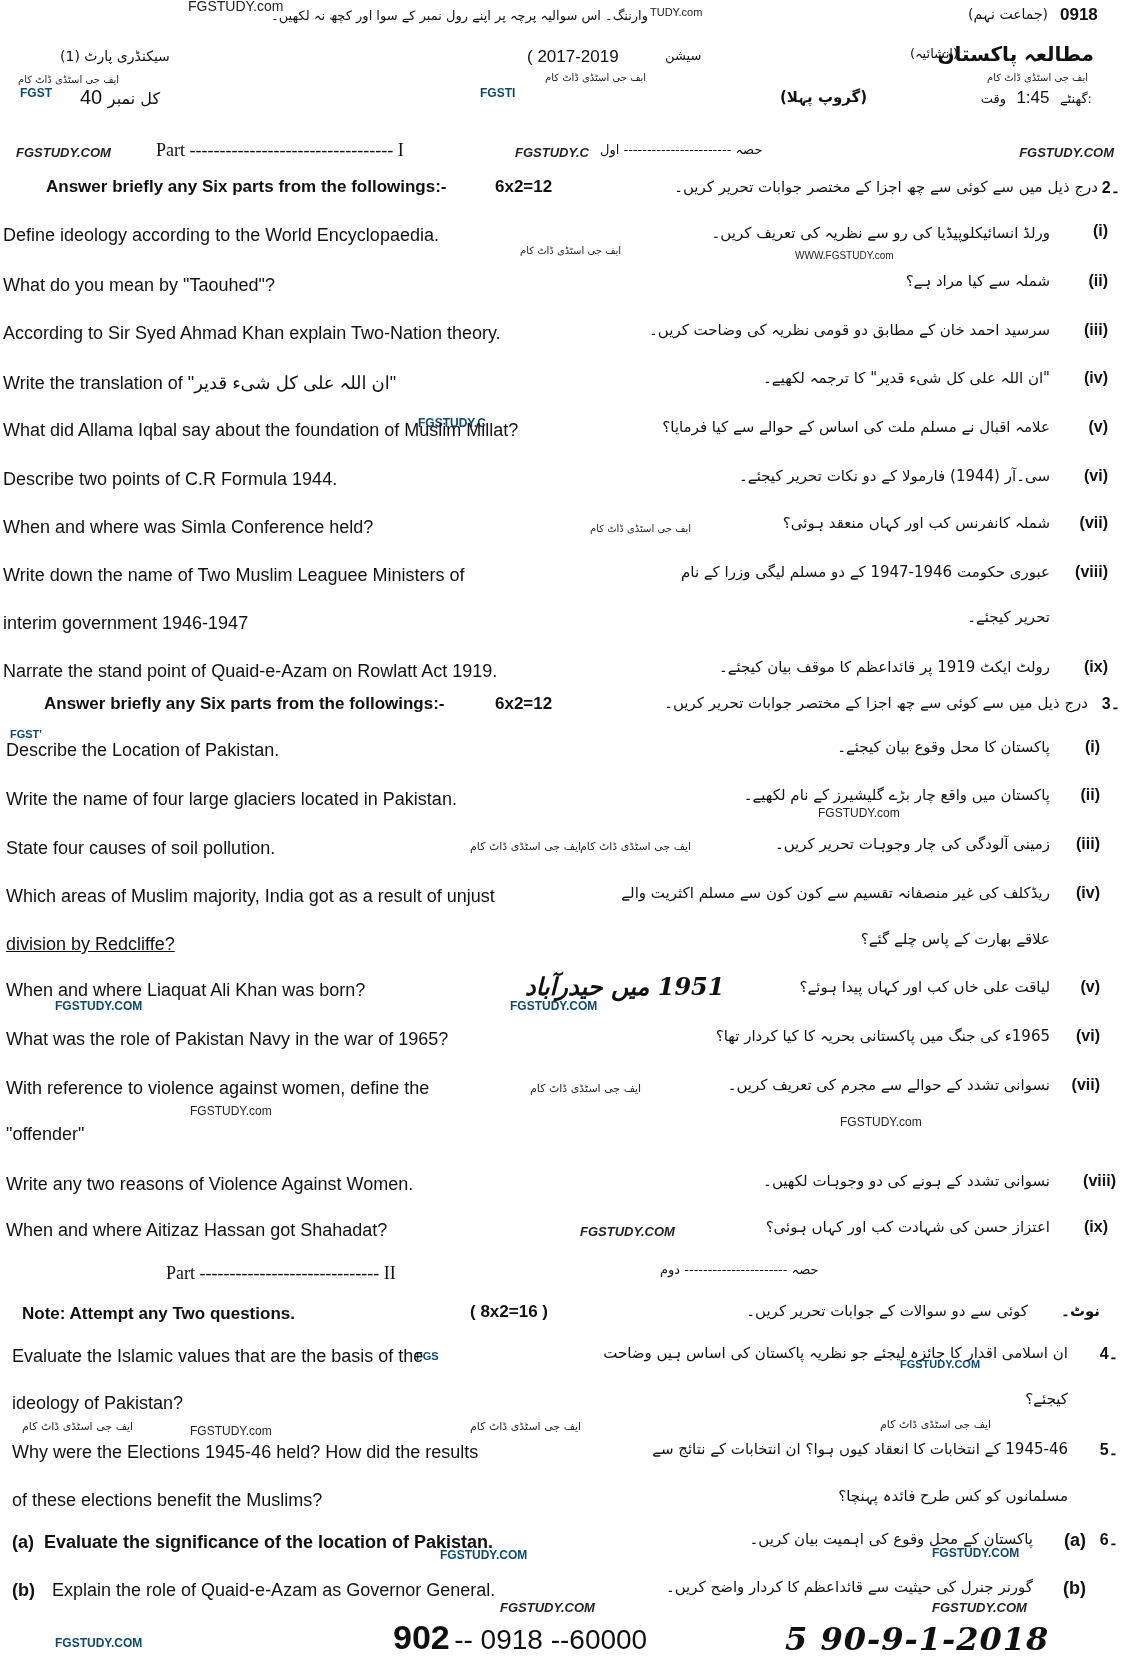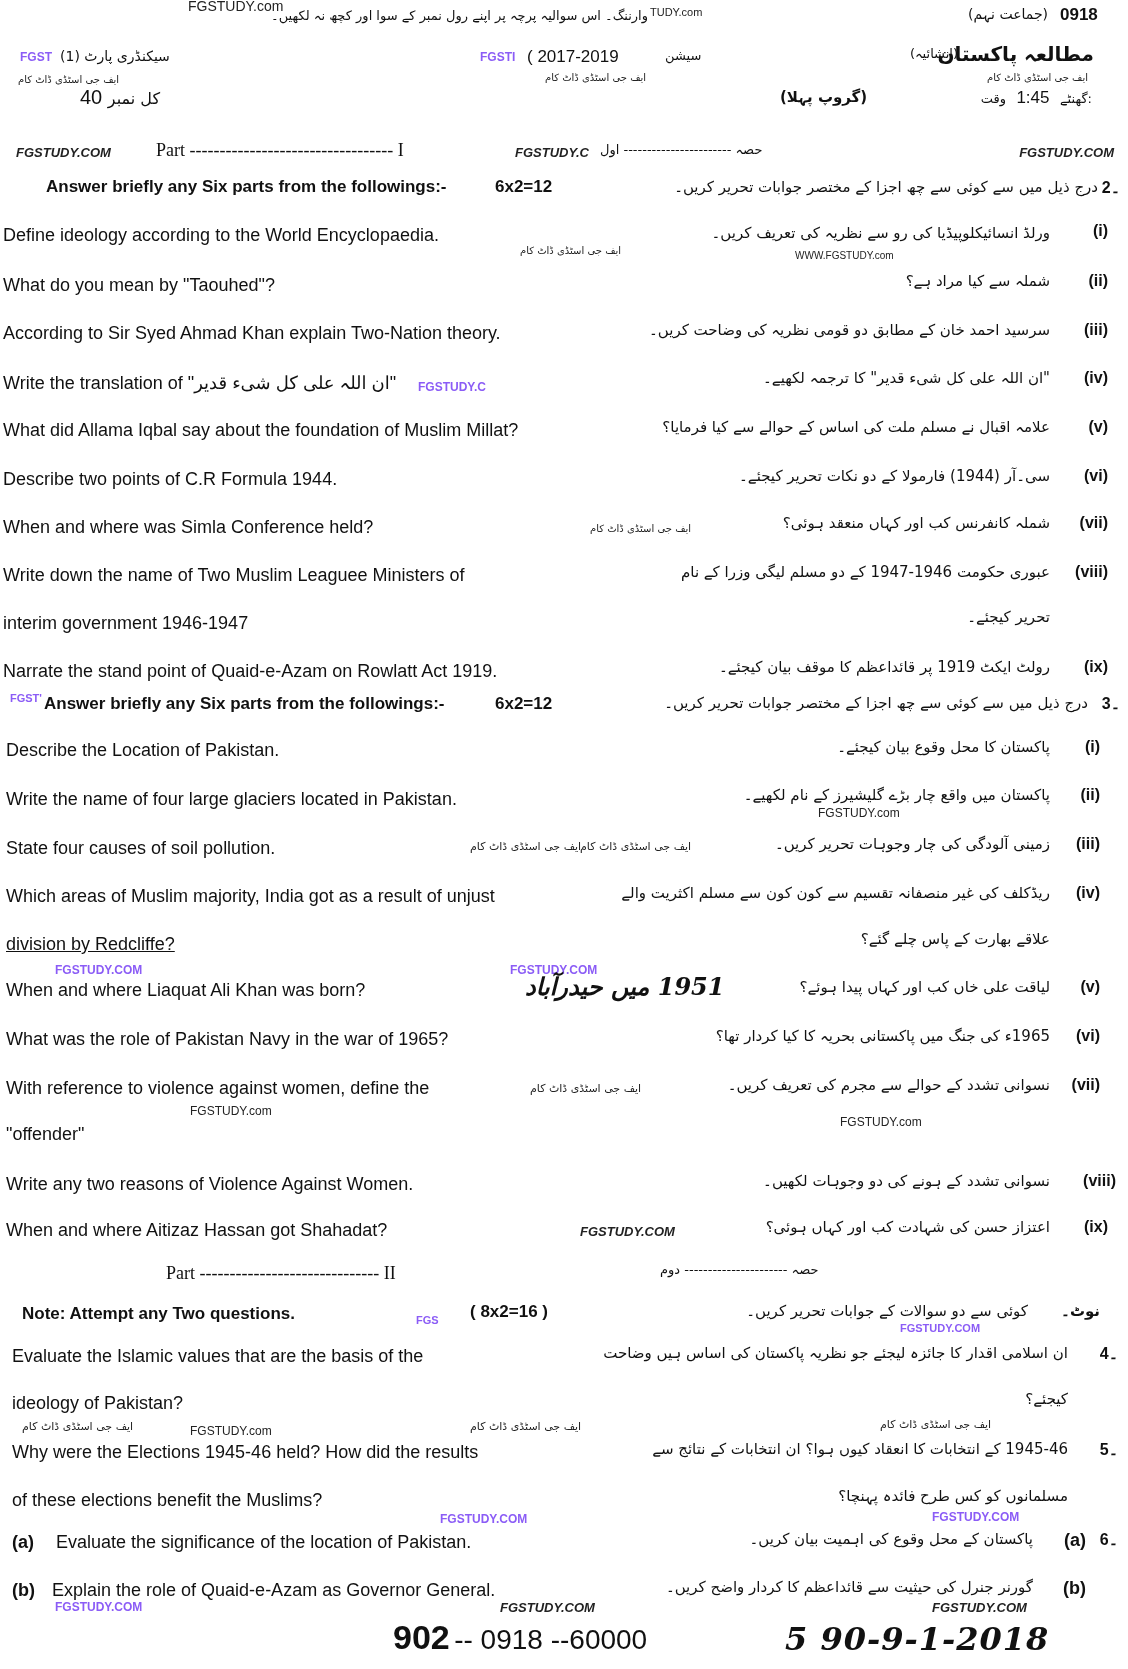--- a/index.html
+++ b/index.html
@@ -2,21 +2,21 @@
 <html><head>
 <meta charset="utf-8">
 <style>
   html,body{margin:0;padding:0;background:#fff;}
   body{width:1128px;height:1669px;position:relative;overflow:hidden;color:#111;font-family:"Liberation Sans",sans-serif;}
   .abs{position:absolute;white-space:nowrap;}
   .en{font-family:"Liberation Sans",sans-serif;font-size:18px;}
   .ur{font-family:"DejaVu Sans",sans-serif;direction:rtl;font-size:15px;}
   .wm{font-family:"Liberation Sans",sans-serif;font-size:12px;color:#222;}
   .wmb{font-family:"Liberation Sans",sans-serif;font-size:13px;font-weight:bold;font-style:italic;color:#222;}
-  .wmb2{font-family:"Liberation Sans",sans-serif;font-size:12px;font-weight:bold;color:#8b5cf6;}
+  .wmb2{font-family:"Liberation Sans",sans-serif;font-size:12px;font-weight:bold;color:#0c4a6e;margin-top:36px;}
   .wmur{font-family:"DejaVu Sans",sans-serif;font-size:10px;direction:rtl;color:#222;}
   .num{font-family:"Liberation Sans",sans-serif;font-weight:bold;font-size:16px;}
   .bold{font-weight:bold;}
   .part{font-family:"Liberation Serif",serif;font-size:18px;font-weight:bold;}
   .hand{font-family:"DejaVu Serif",serif;font-style:italic;font-weight:bold;}
 </style>
 </head>
 <body>
 
 <div class="abs wm" style="left:188px;top:-2px;font-size:14px;">FGSTUDY.com</div>
@@ -205,21 +205,21 @@
   <div class="abs ur" style="right:60px;top:1487px;">مسلمانوں کو کس طرح فائدہ پہنچا؟</div>
   <div class="abs num" style="right:10px;top:1440px;">5۔</div>
 </div>
 <div class="abs wmb2" style="left:440px;top:1512px;">FGSTUDY.COM</div>
 <div class="abs wmb2" style="left:932px;top:1510px;">FGSTUDY.COM</div>
 
 <div>
   <div class="abs num" style="right:10px;top:1530px;">6۔</div>
   <div>
     <div class="abs en" style="left:12px;top:1532px;font-weight:bold;">(a)</div>
-    <div class="abs en" style="left:56px;top:1532px;">Evaluate the significance of the location of Pakistan.</div>
+    <div class="abs en" style="left:44px;top:1532px;font-weight:bold;">Evaluate the significance of the location of Pakistan.</div>
     <div class="abs ur" style="right:95px;top:1530px;margin-left:16px;">پاکستان کے محل وقوع کی اہمیت بیان کریں۔</div>
     <div class="abs en" style="right:42px;top:1530px;font-weight:bold;">(a)</div>
   </div>
   <div>
     <div class="abs en" style="left:12px;top:1580px;font-weight:bold;">(b)</div>
     <div class="abs en" style="left:52px;top:1580px;">Explain the role of Quaid-e-Azam as Governor General.</div>
     <div class="abs ur" style="right:95px;top:1578px;">گورنر جنرل کی حیثیت سے قائداعظم کا کردار واضح کریں۔</div>
     <div class="abs en" style="right:42px;top:1578px;font-weight:bold;">(b)</div>
   </div>
 </div>

